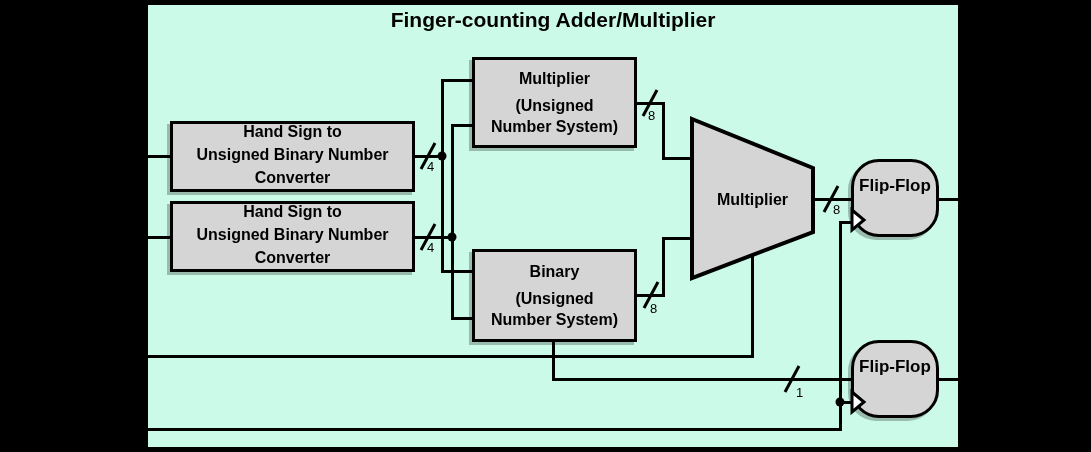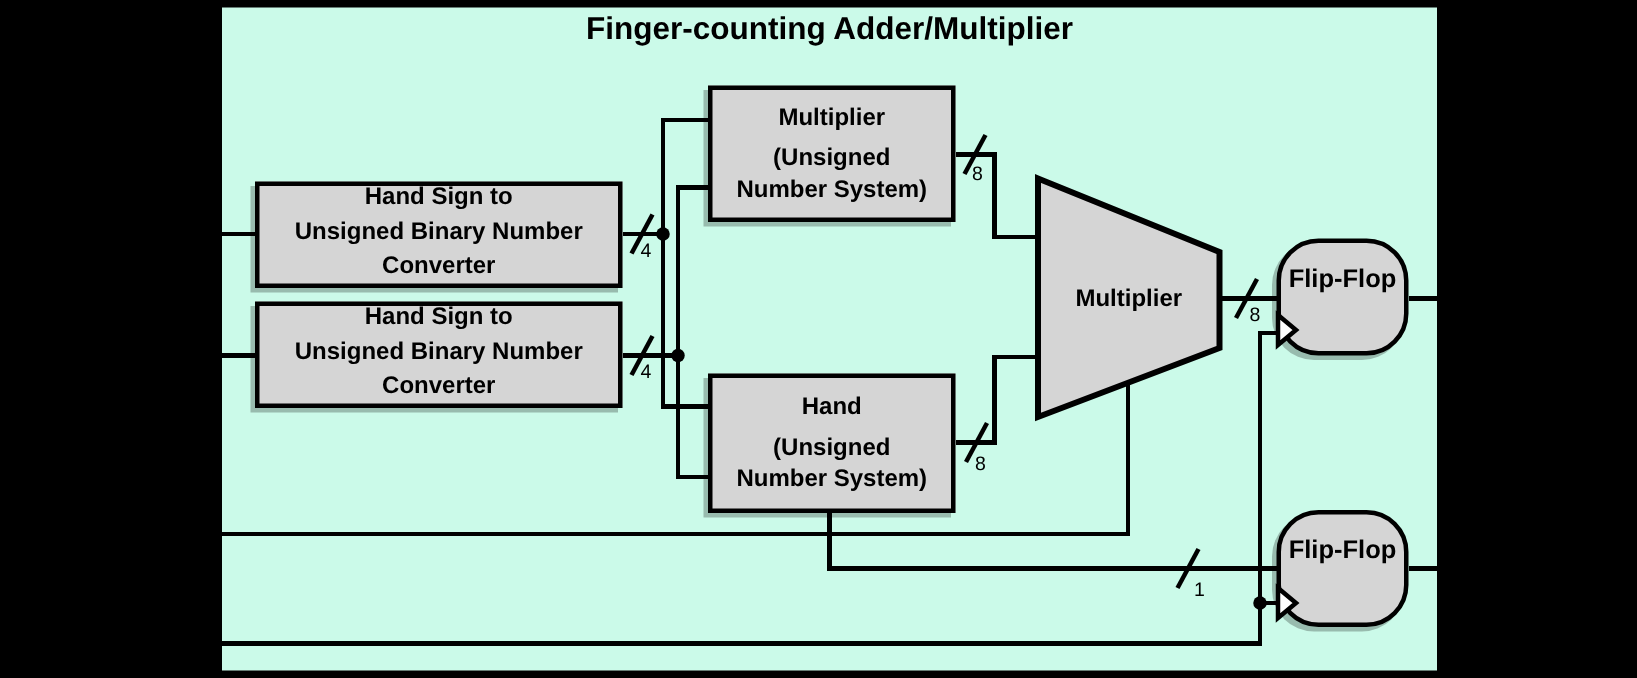--- a/index.html
+++ b/index.html
@@ -76,21 +76,21 @@
     <div>Converter</div>
   </div>
 
   <div class="block unit" style="left:472px;top:57px;width:165px;height:91px">
     <div class="unit-name">Multiplier</div>
     <div>(Unsigned</div>
     <div>Number System)</div>
   </div>
 
   <div class="block unit" style="left:472px;top:249px;width:165px;height:93px">
-    <div class="unit-name">Hand</div>
+    <div class="unit-name">Binary</div>
     <div>(Unsigned</div>
     <div>Number System)</div>
   </div>
 
   <div class="muxlabel">Multiplier</div>
 
   <div class="block ff" style="left:851px;top:159px;width:88px;height:78px">
     <div>Flip-Flop</div>
   </div>
 

